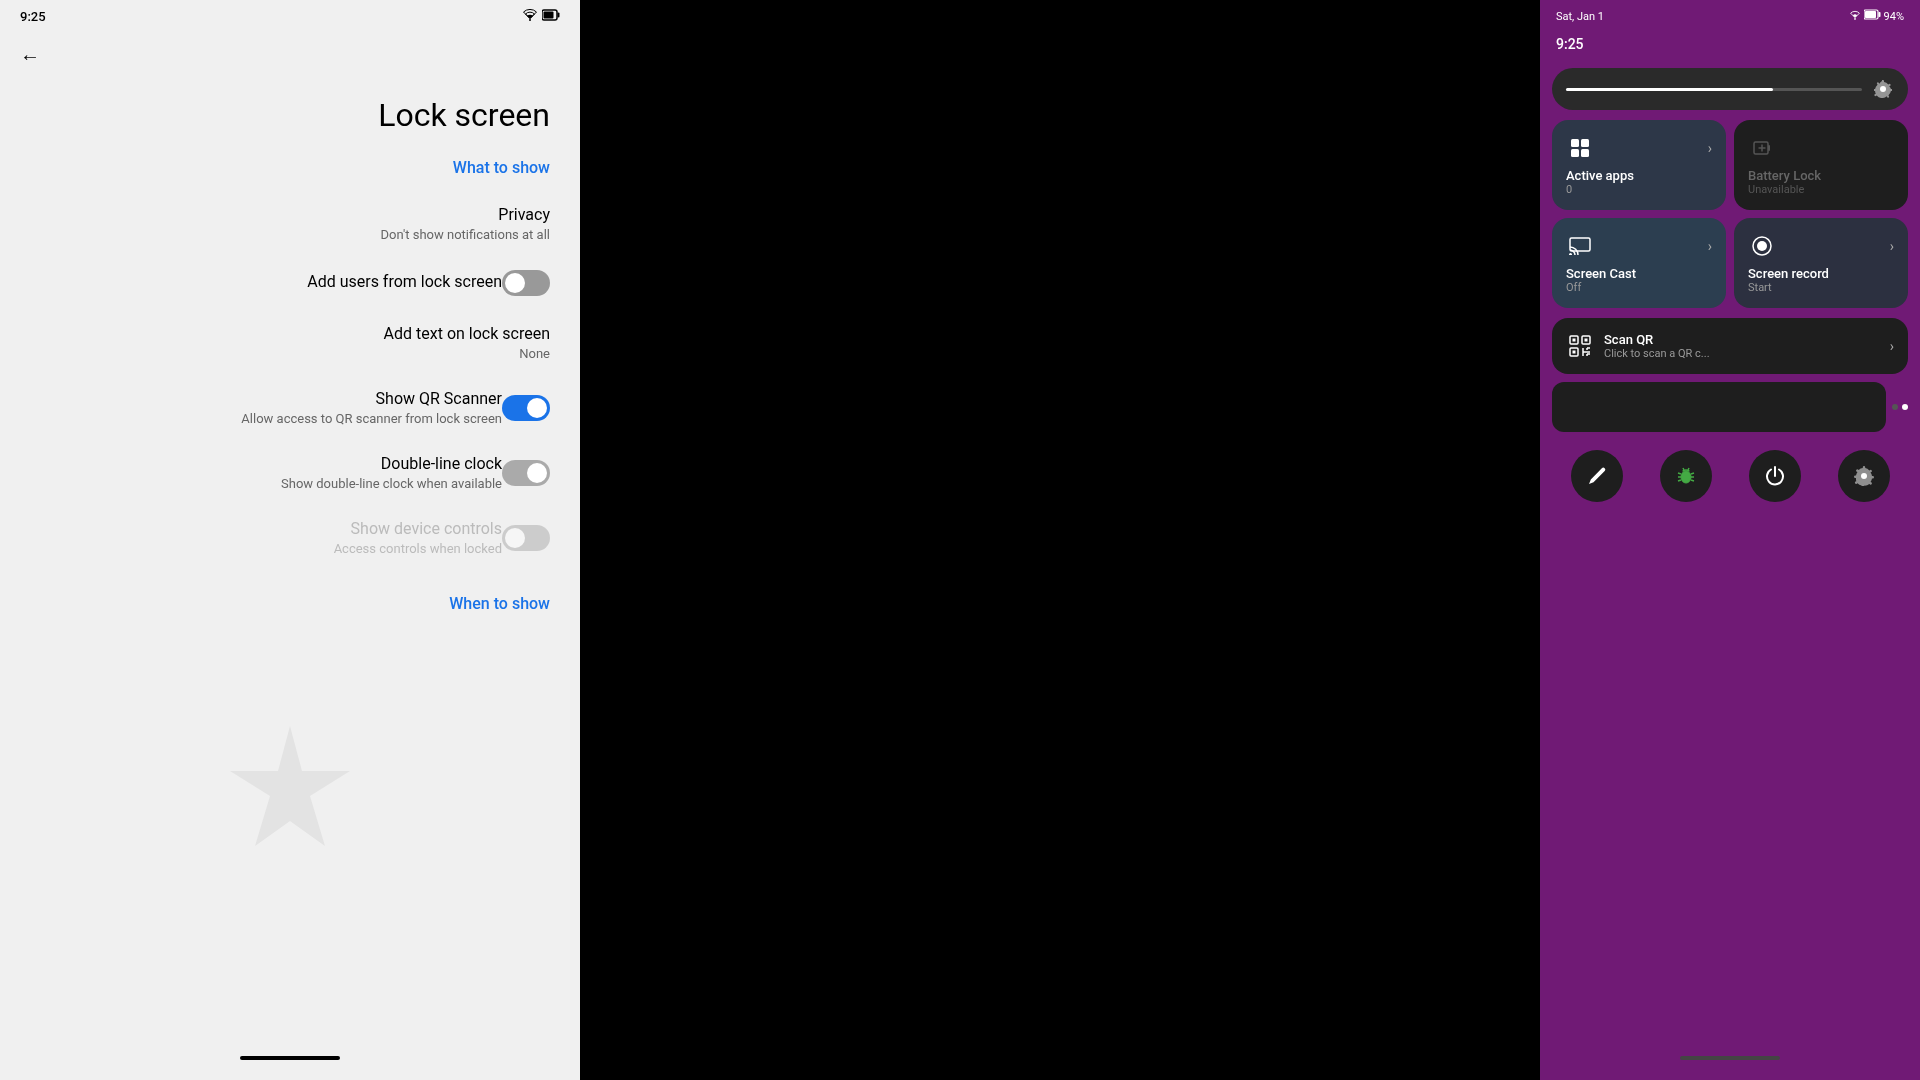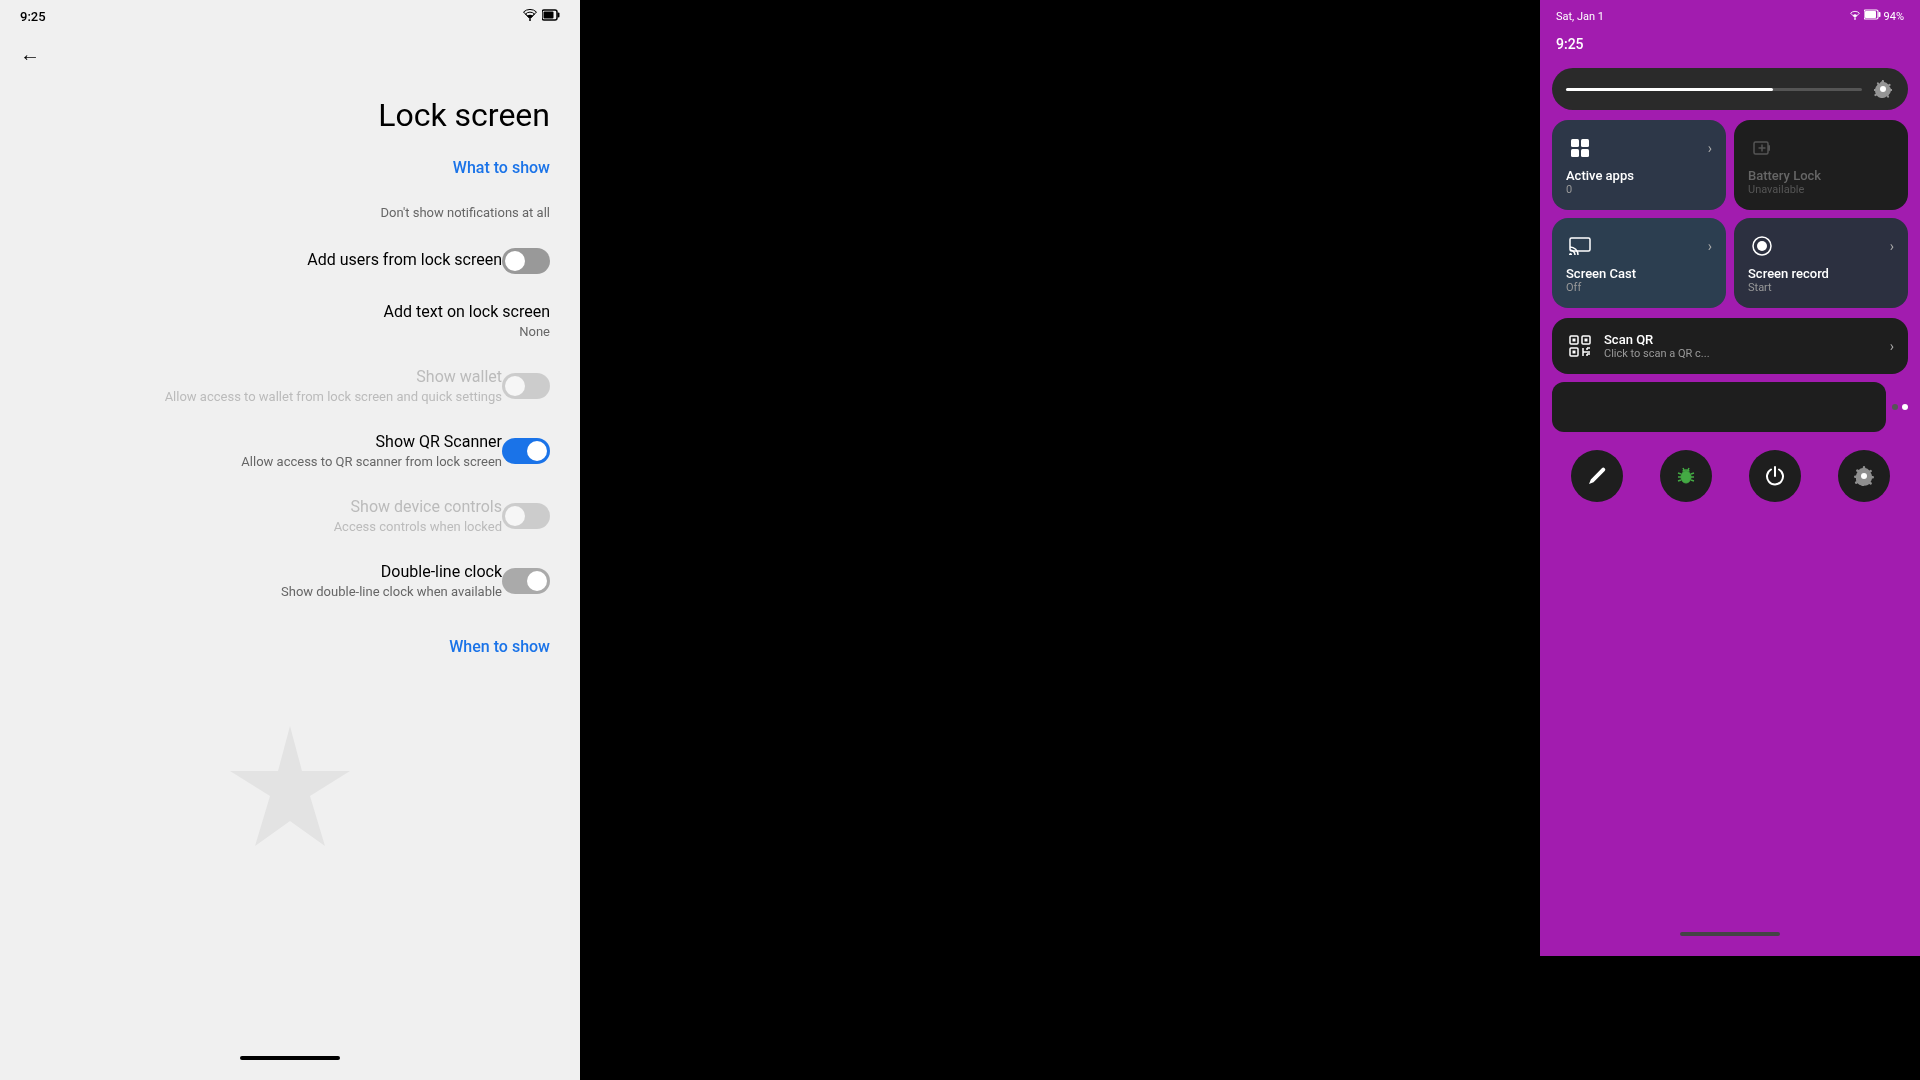--- a/index.html
+++ b/index.html
@@ -153,22 +153,22 @@
       transform: translateX(-50%);
       width: 100px;
       height: 4px;
       background: #000;
       border-radius: 2px;
     }
 
     
     .right-panel {
       width: 380px;
-      height: 956px;
-      background: #a21caf;
+      height: 1080px;
+      background: #701a75;
       position: relative;
       flex-shrink: 0;
       margin-left: auto;
     }
 
     .right-status-bar {
       display: flex;
       justify-content: space-between;
       align-items: center;
       padding: 8px 16px;
@@ -420,65 +420,59 @@
   <div class="left-back-bar">
     <span class="back-arrow">←</span>
   </div>
 
   <div class="left-content">
     <h1 class="page-title">Lock screen</h1>
 
     <div class="section-header">What to show</div>
 
     <div class="settings-item">
+      <div class="settings-item-title">Privacy</div>
       <div class="settings-item-subtitle">Don't show notifications at all</div>
     </div>
 
     <div class="settings-item-row">
       <div class="settings-item-left">
         <div class="settings-item-title">Add users from lock screen</div>
       </div>
       <div class="toggle toggle-off"></div>
     </div>
 
     <div class="settings-item">
       <div class="settings-item-title">Add text on lock screen</div>
       <div class="settings-item-subtitle">None</div>
     </div>
 
-    <div class="settings-item-row dimmed">
-      <div class="settings-item-left">
-        <div class="settings-item-title">Show wallet</div>
-        <div class="settings-item-subtitle">Allow access to wallet from lock screen and quick settings</div>
-      </div>
-      <div class="toggle toggle-off" style="opacity:0.4"></div>
-    </div>
 
     <div class="settings-item-row">
       <div class="settings-item-left">
         <div class="settings-item-title">Show QR Scanner</div>
         <div class="settings-item-subtitle">Allow access to QR scanner from lock screen</div>
       </div>
       <div class="toggle toggle-on-blue"></div>
     </div>
 
+    <div class="settings-item-row">
+      <div class="settings-item-left">
+        <div class="settings-item-title">Double-line clock</div>
+        <div class="settings-item-subtitle">Show double-line clock when available</div>
+      </div>
+      <div class="toggle toggle-on-gray"></div>
+    </div>
+
     <div class="settings-item-row dimmed">
       <div class="settings-item-left">
         <div class="settings-item-title">Show device controls</div>
         <div class="settings-item-subtitle">Access controls when locked</div>
       </div>
       <div class="toggle toggle-off" style="opacity:0.4"></div>
-    </div>
-
-    <div class="settings-item-row">
-      <div class="settings-item-left">
-        <div class="settings-item-title">Double-line clock</div>
-        <div class="settings-item-subtitle">Show double-line clock when available</div>
-      </div>
-      <div class="toggle toggle-on-gray"></div>
     </div>
 
     <div style="height: 24px"></div>
     <div class="section-header">When to show</div>
 
   </div>
 
   <div style="position:absolute; bottom:200px; left:50%; transform:translateX(-50%); opacity:0.12; pointer-events:none;">
     <svg width="140" height="160" viewBox="0 0 140 160">
       <polygon points="70,10 82,55 130,55 90,80 105,130 70,105 35,130 50,80 10,55 58,55" fill="#888"></polygon>

